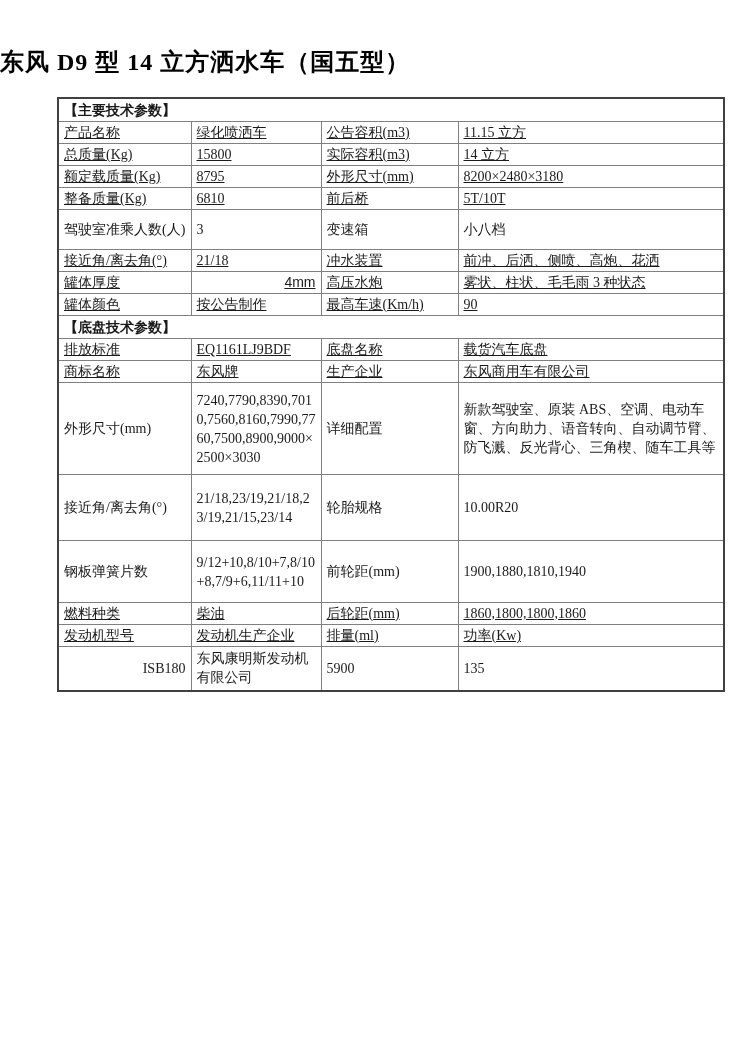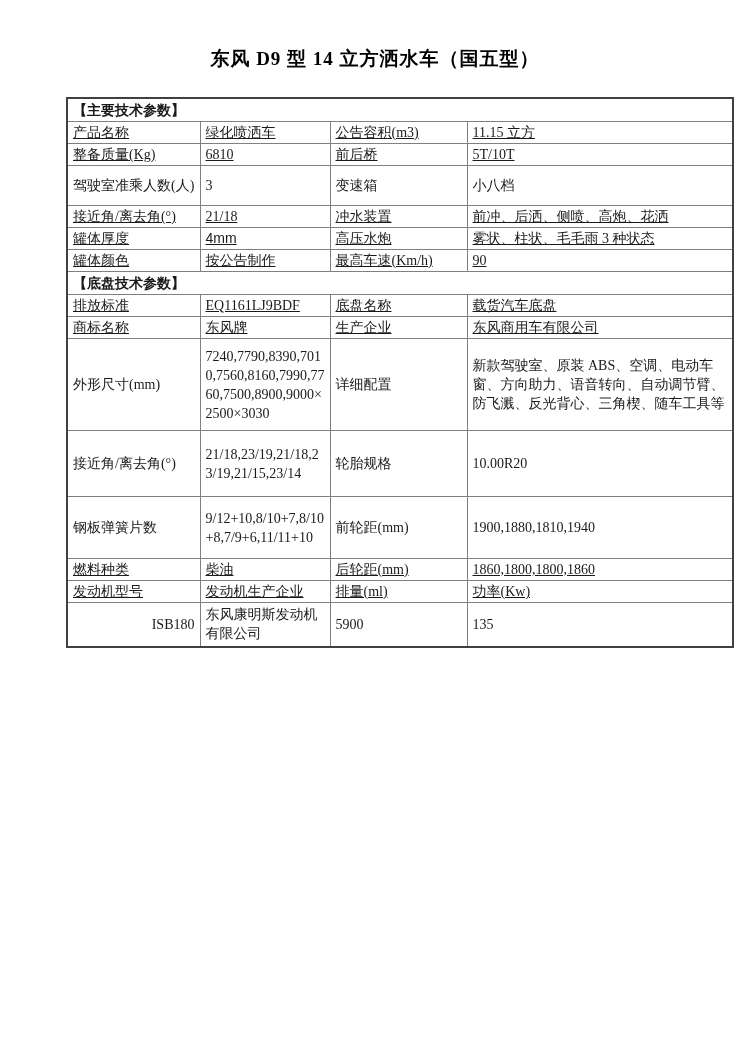--- a/index.html
+++ b/index.html
@@ -13,29 +13,28 @@
     position: relative;
     font-family: "Liberation Serif", "DejaVu Serif", serif;
     color: #1a1a1a;
     overflow: hidden;
   }
   .page-title {
     position: absolute;
     top: 46px;
     left: 0;
     width: 100%;
-    text-align: center;
-    font-size: 19px;
+    font-size: 24px;
     font-weight: bold;
     letter-spacing: 1px;
     color: #000000;
   }
   table.spec {
     position: absolute;
-    left: 66px;
+    left: 57px;
     top: 97px;
     width: 666px;
     border-collapse: collapse;
     table-layout: fixed;
     font-size: 14px;
     line-height: 19px;
     border: 2px solid #404040;
   }
   table.spec td {
     border: 1px solid #808080;
@@ -57,20 +56,21 @@
     word-break: break-all;
   }
   tr.std { height: 22px; text-decoration: underline; }
   tr.h40 { height: 40px; }
   tr.h92 { height: 92px; }
   tr.h66 { height: 66px; }
   tr.h62 { height: 62px; }
   tr.h44 { height: 44px; }
   td.sans {
     font-family: "Liberation Sans", "DejaVu Sans", sans-serif;
+    text-align: right;
   }
   td.indent {
     padding-left: 14px;
     text-align: right;
   }
 </style>
 </head>
 <body>
 
 <div class="page-title">东风 D9 型 14 立方洒水车（国五型）</div>
@@ -85,20 +85,32 @@
 
   <tbody>
       <tr>
     <td colspan="4" class="section-hdr">【主要技术参数】</td>
   </tr>
   <tr class="std">
     <td>产品名称</td>
     <td class="val">绿化喷洒车</td>
     <td>公告容积(m3)</td>
     <td class="val">11.15 立方</td>
+  </tr>
+  <tr class="std">
+    <td>总质量(Kg)</td>
+    <td class="val">15800</td>
+    <td>实际容积(m3)</td>
+    <td class="val">14 立方</td>
+  </tr>
+  <tr class="std">
+    <td>额定载质量(Kg)</td>
+    <td class="val">8795</td>
+    <td>外形尺寸(mm)</td>
+    <td class="val">8200×2480×3180</td>
   </tr>
   <tr class="std">
     <td>整备质量(Kg)</td>
     <td class="val">6810</td>
     <td>前后桥</td>
     <td class="val">5T/10T</td>
   </tr>
   <tr class="h40">
     <td>驾驶室准乘人数(人)</td>
     <td class="val">3</td>

